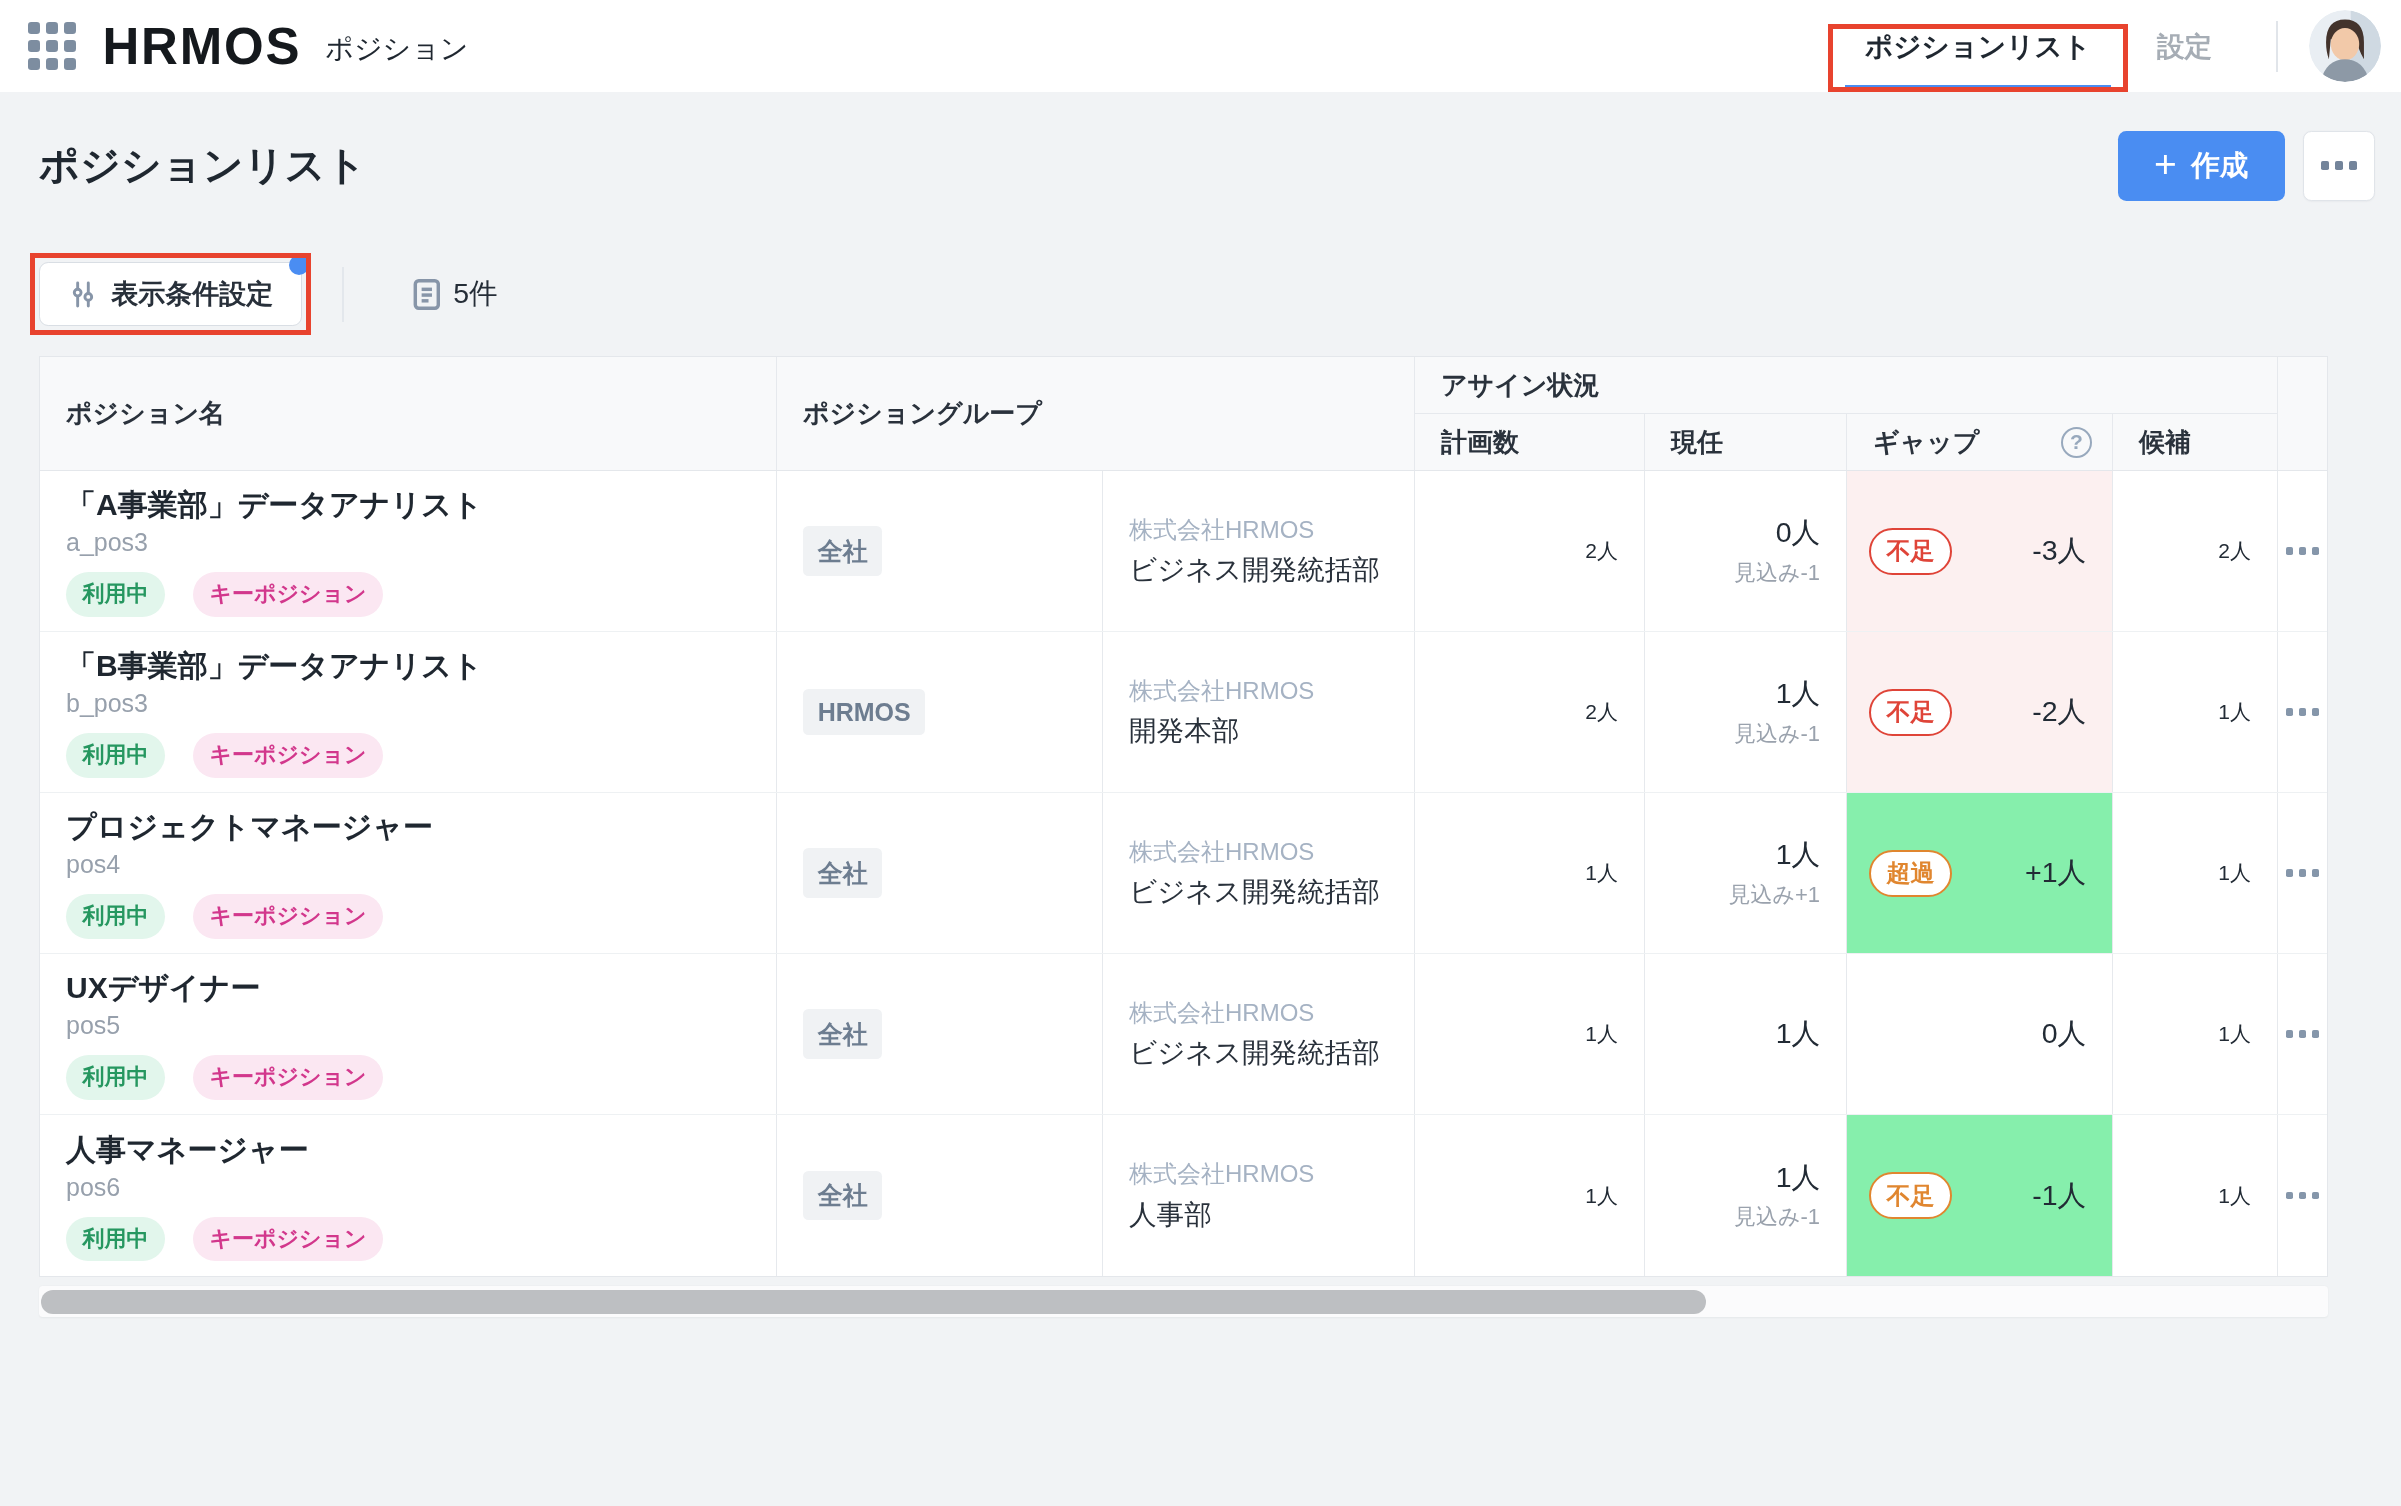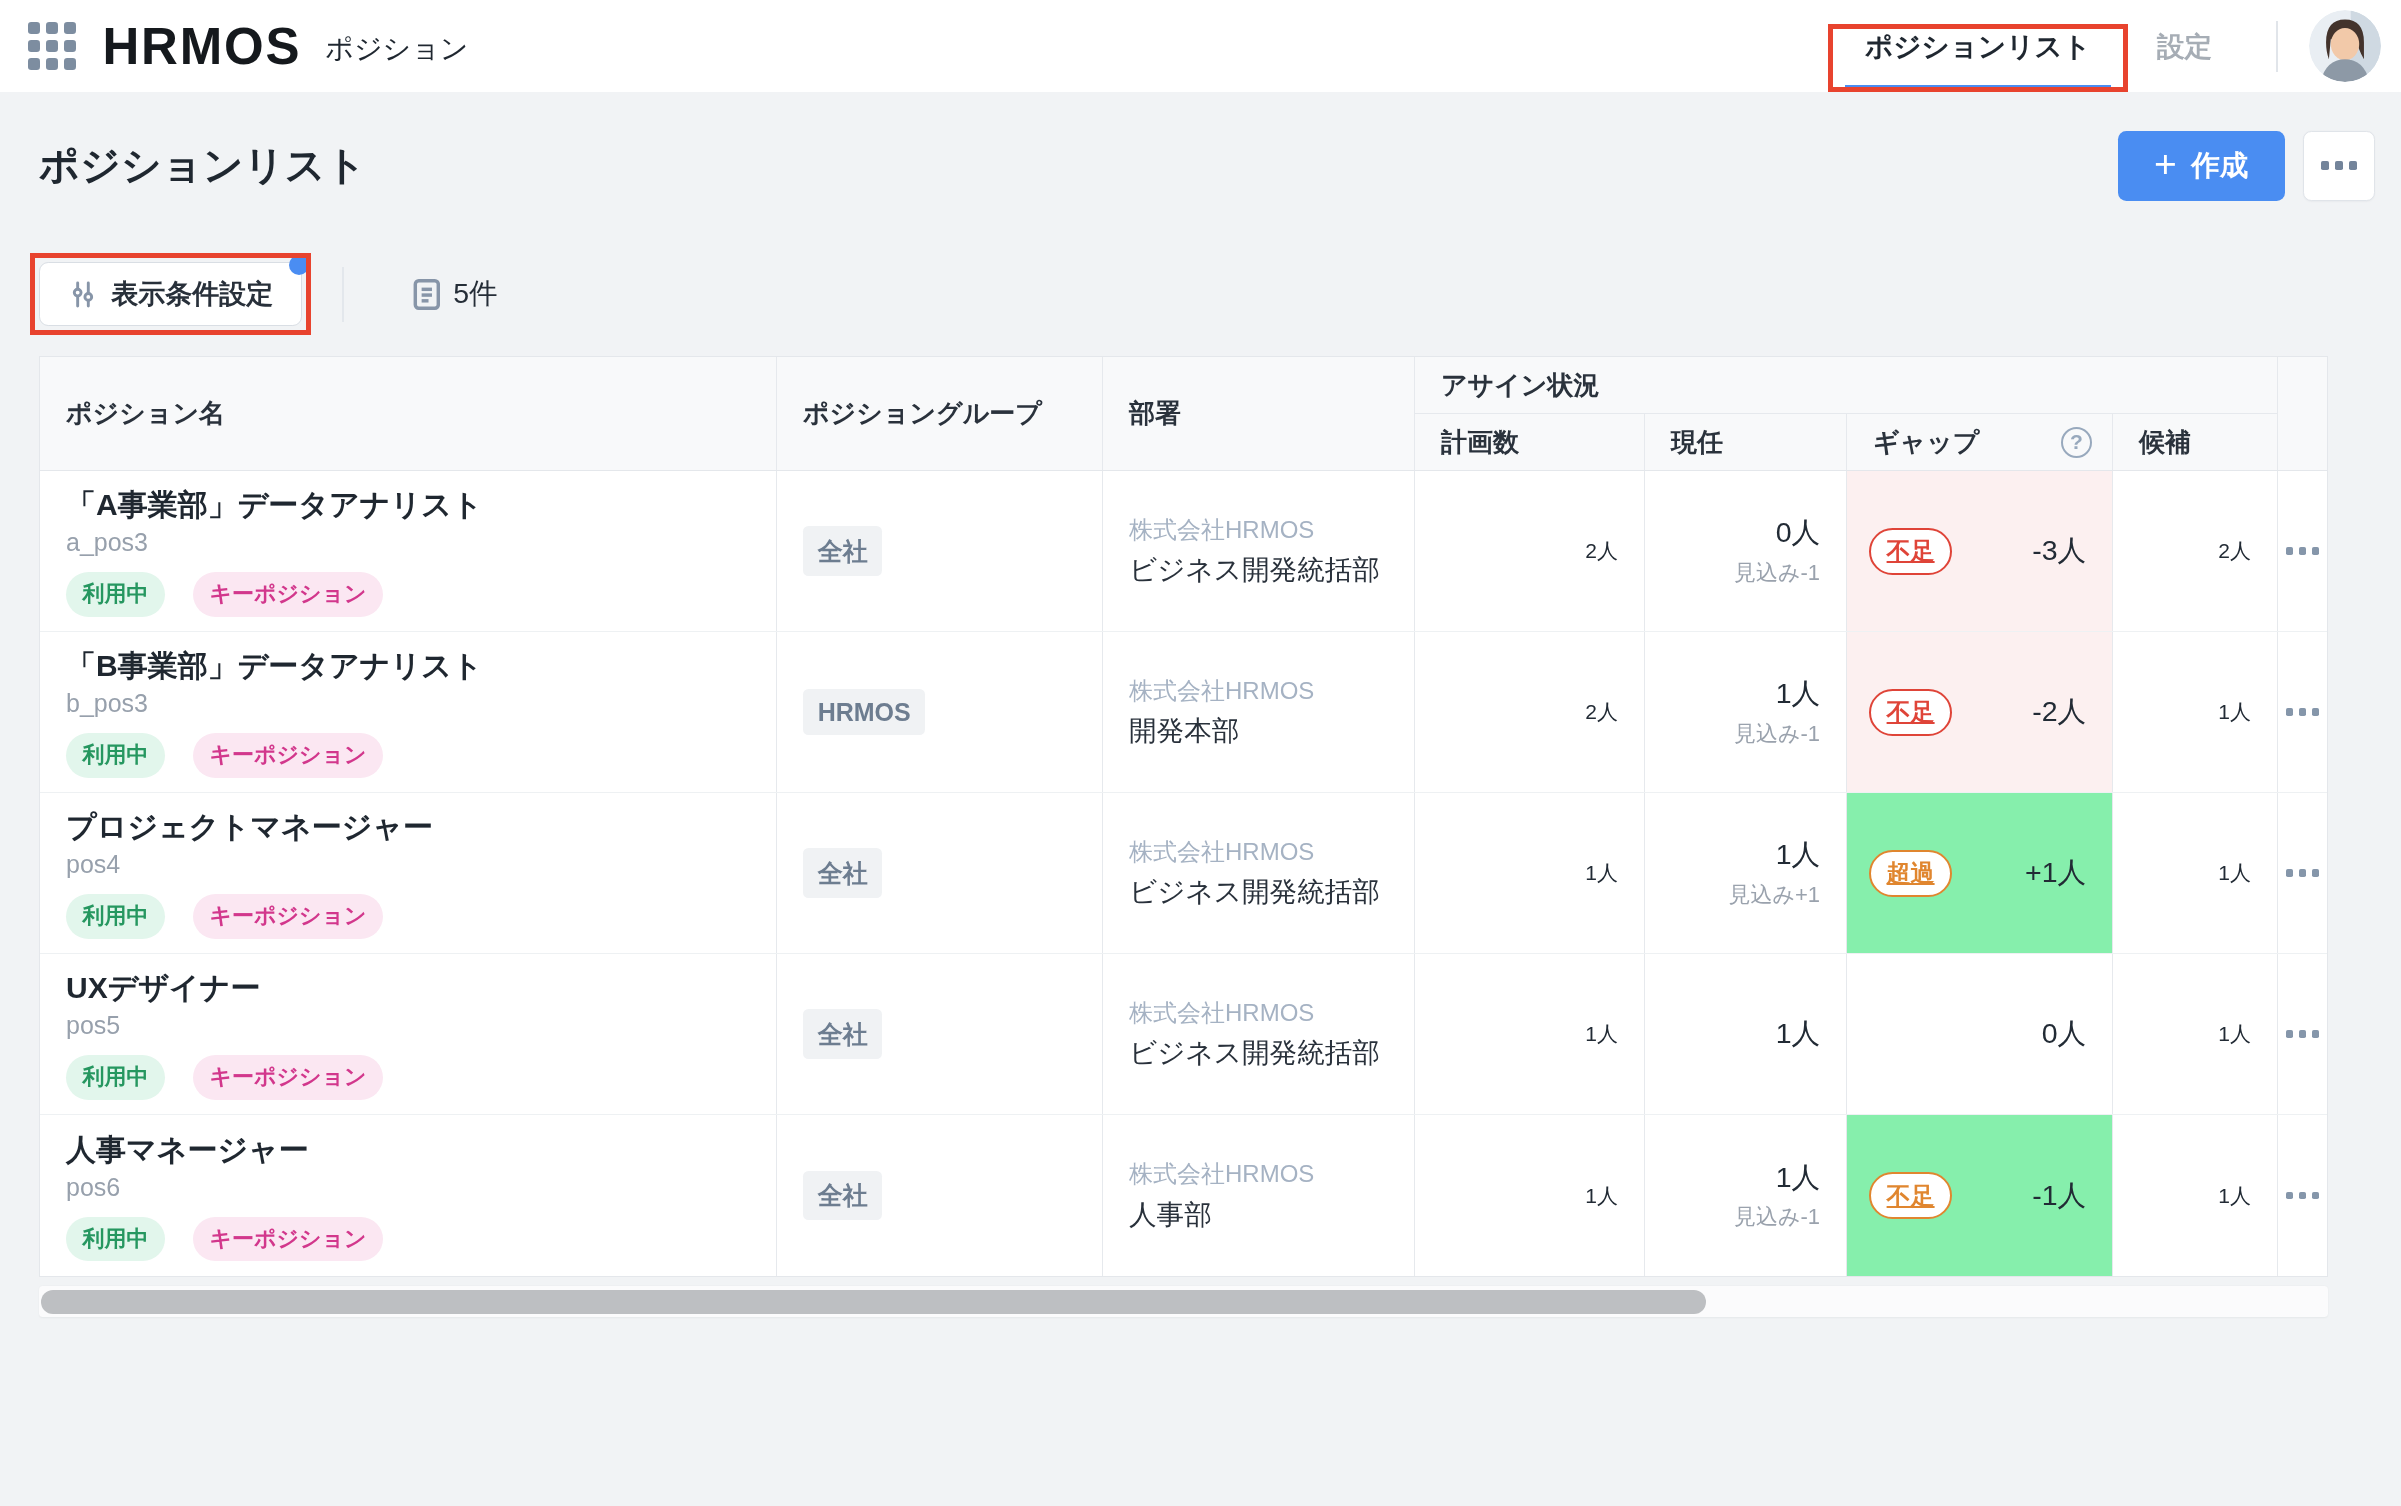--- a/index.html
+++ b/index.html
@@ -73,21 +73,21 @@
   .group-tag { background:#f0f2f4; color:#6d7d90; font-size:25px; font-weight:700; padding:8.3px 14.7px; border-radius:5.5px; }
   .cell-dept { flex-direction:column; align-items:flex-start; justify-content:center; padding-left:26px; }
   .company { font-size:24px; color:#a5b2c3; }
   .dept { font-size:27.6px; color:#29313b; margin-top:5.5px; }
   .cell-num { justify-content:flex-end; padding-right:26px; font-size:21px; }
   .cell-current { flex-direction:column; align-items:flex-end; justify-content:center; padding-right:26px; }
   .cur-val { font-size:28.5px; }
   .cell-note { font-size:22px; color:#9aa2ad; margin-top:5.5px; }
   .cell-note:empty { display:none; }
   .cell-gap { padding-left:22px; padding-right:26px; }
-  .gap-pill { border:2.8px solid; border-radius:918px; background:#fff; font-size:24px; font-weight:700; padding:5.5px 15.6px;text-decoration:underline; }
+  .gap-pill { border:2.8px solid; border-radius:918px; background:#fff; font-size:24px; font-weight:700; padding:5.5px 15.6px; }
   .gap-pill:empty { display:none; }
   .gap-val { margin-left:auto; font-size:28.5px; }
   .tone-red { background:#fcf0f0; } .tone-red .gap-pill { color:#df4438; border-color:#df4438; }
   .tone-orange { background:#86efac; } .tone-orange .gap-pill { color:#e0862f; border-color:#e0862f; }
   .tone-none { background:#fff; }
   .cell-menu { justify-content:center; cursor:pointer; }
   .cell-menu .dots span { width:7.3px; height:7.3px; background:#8596aa; }
 
   
   .hscroll { margin-top:9.2px; width:2289px; height:31px; background:#fbfbfc; border-radius:3.7px; position:relative;
@@ -185,21 +185,20 @@
         <line x1="7.5" y1="19.5" x2="13.5" y2="19.5" stroke="#8795a8" stroke-width="3"></line>
       </svg>
       <span class="count-text">5件</span>
     </div>
   </div>
 
   <section class="table">
     <div class="thead">
       <div class="th span2">ポジション名</div>
       <div class="th span2 bl">ポジショングループ</div>
-      <div class="th span2 bl">部署</div>
       <div class="th th-group">アサイン状況</div>
       <div class="th th-sub bl" style="grid-column:4">計画数</div>
       <div class="th th-sub bl" style="grid-column:5">現任</div>
       <div class="th th-sub th-gap bl" style="grid-column:6">
         <span>ギャップ</span>
         <span class="help-icon">?</span>
       </div>
       <div class="th th-sub bl" style="grid-column:7">候補</div>
       <div class="th span2 bl" style="grid-column:8;padding-left:0"></div>
     </div>

